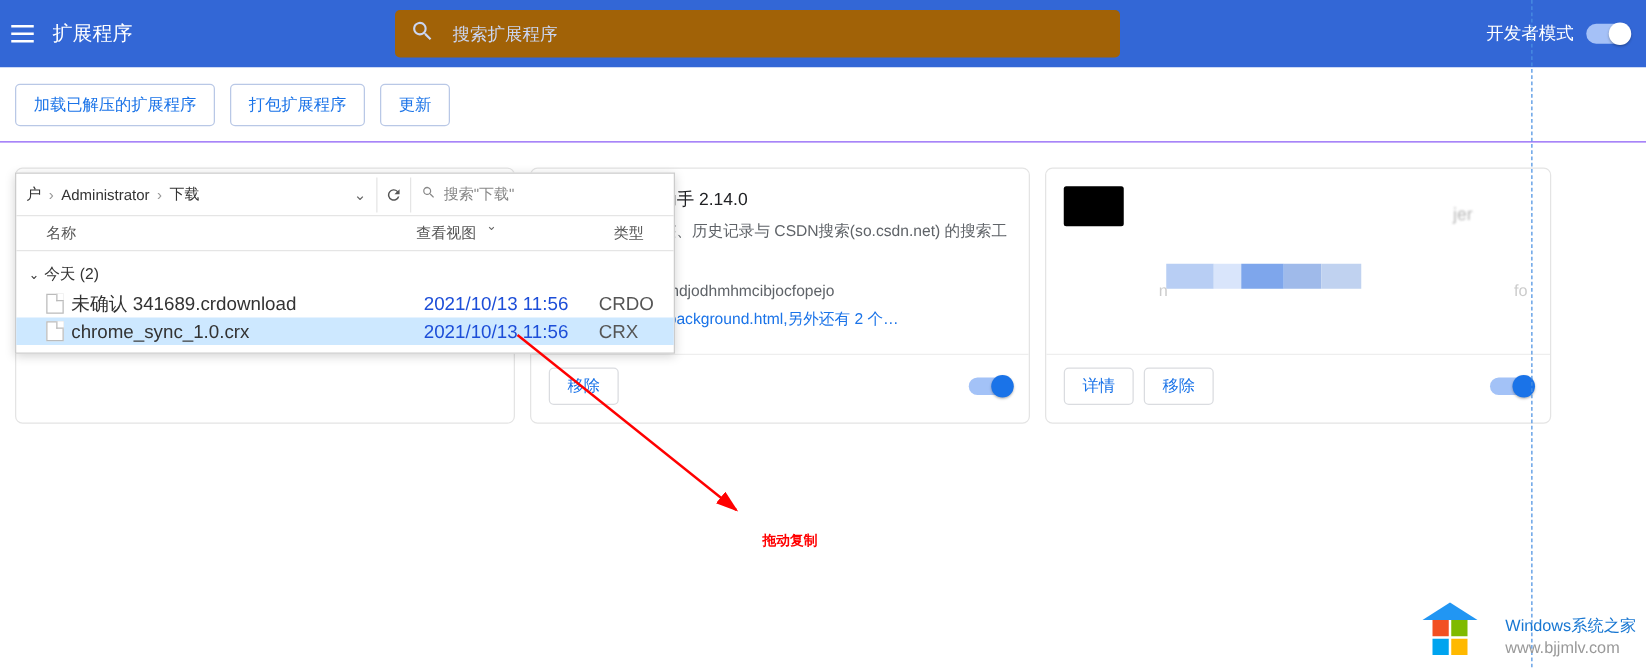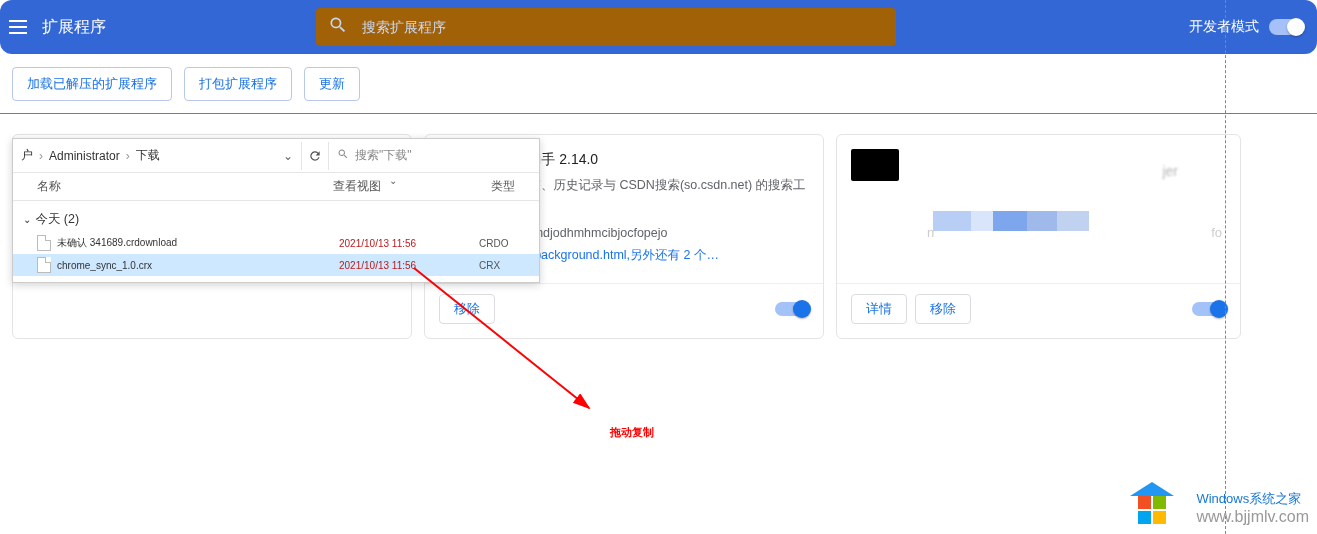--- a/index.html
+++ b/index.html
@@ -1,19 +1,19 @@
 <!DOCTYPE html>
 <html><head>
 <meta charset="utf-8">
 <style>
 * { margin: 0; padding: 0; box-sizing: border-box; font-family: "Microsoft YaHei", Arial, sans-serif; }
 body { width: 1317px; height: 534px; background: #fff; position: relative; overflow: hidden; }
 
 
-.topbar { background: #3367d6; height: 54px; display: flex; align-items: center; color: #fff; border-radius: 12px; }
+.topbar { background: #3367d6; height: 54px; display: flex; align-items: center; color: #fff; }
 .menu-btn { width: 28px; height: 28px; margin-left: 4px; display: flex; flex-direction: column; justify-content: center; gap: 4px; }
 .menu-btn span { display: block; width: 18px; height: 2px; background: #fff; margin: 0 auto; }
 .title { font-size: 16px; margin-left: 10px; }
 .search-wrap { margin-left: 210px; width: 580px; height: 38px; background: #a16207; border-radius: 4px; display: flex; align-items: center; padding: 0 12px; }
 .search-icon svg { width: 20px; height: 20px; fill: #cbd6f2; }
 .search-input { background: transparent; border: none; outline: none; color: #cbd6f2; font-size: 14px; margin-left: 14px; flex: 1; }
 .search-input::placeholder { color: #cbd6f2; }
 .devmode { margin-left: auto; margin-right: 14px; display: flex; align-items: center; gap: 10px; font-size: 14px; }
 .toggle { width: 34px; height: 16px; background: #a5c1f7; border-radius: 10px; position: relative; }
 .toggle::after { content: ''; position: absolute; width: 18px; height: 18px; background: #fff; border-radius: 50%; top: -1px; right: -2px; box-shadow: 0 1px 2px rgba(0,0,0,0.3); }
@@ -47,26 +47,26 @@
 .refresh-btn { width: 28px; height: 28px; border-left: 1px solid #e5e5e5; border-right: 1px solid #e5e5e5; display: flex; align-items: center; justify-content: center; }
 .exp-search { width: 210px; display: flex; align-items: center; padding: 0 8px; font-size: 12px; color: #888; gap: 6px; }
 .exp-columns { display: flex; height: 28px; align-items: center; border-bottom: 1px solid #e5e5e5; font-size: 12px; color: #555; }
 .col-name { width: 320px; padding-left: 24px; }
 .col-date { width: 140px; position: relative; }
 .col-date-sort { position: absolute; left: 56px; top: -3px; font-size: 10px; color: #666; }
 .col-type { width: 60px; text-align: center; }
 .exp-body { padding: 6px 0; }
 .group-row { display: flex; align-items: center; padding: 4px 10px; font-size: 12.5px; color: #333; }
 .group-caret { margin-right: 4px; font-size: 10px; }
-.file-row { display: flex; align-items: center; height: 22px; font-size: 10px; color: #333; padding-left: 24px; }
+.file-row { display: flex; align-items: center; height: 22px; font-size: 15px; color: #333; padding-left: 24px; }
 .file-row.selected { background: #cde8ff; }
 .file-icon { width: 14px; height: 16px; border: 1px solid #bbb; background: #fff; margin-right: 6px; position: relative; }
 .file-icon::before { content: ''; position: absolute; top: -1px; right: -1px; width: 5px; height: 5px; background: #fff; border-left: 1px solid #bbb; border-bottom: 1px solid #bbb; }
 .fn { width: 282px; }
-.fd { width: 140px; color: #b91c1c; }
+.fd { width: 140px; color: #1d4ed8; }
 .ft { width: 60px; color: #555; }
 
 
 .mosaic-row { display: flex; height: 20px; margin-top: 60px; margin-left: 78px; }
 .mosaic-row span { display: inline-block; height: 100%; }
 .black-box { position: absolute; top: 14px; left: 14px; width: 48px; height: 32px; background: #000; border-radius: 2px; }
 .blur-text { position: absolute; right: 62px; top: 28px; font-size: 14px; color: #b9b9b9; filter: blur(1px); }
 
 
 .arrow-svg { position: absolute; left: 404px; top: 258px; z-index: 30; pointer-events: none; }
@@ -78,21 +78,21 @@
 
 .logo { position: absolute; right: 8px; bottom: 6px; display: flex; align-items: center; gap: 24px; }
 .logo-sq { width: 40px; height: 40px; position: relative; }
 .logo-sq .roof { position: absolute; top: -6px; left: -2px; width: 0; height: 0; border-left: 22px solid transparent; border-right: 22px solid transparent; border-bottom: 14px solid #2196f3; }
 .logo-sq .grid { position: absolute; top: 8px; left: 6px; width: 28px; height: 28px; display: grid; grid-template-columns: 1fr 1fr; grid-template-rows: 1fr 1fr; gap: 2px; }
 .logo-sq .grid span:nth-child(1){background:#f25022}
 .logo-sq .grid span:nth-child(2){background:#7fba00}
 .logo-sq .grid span:nth-child(3){background:#00a4ef}
 .logo-sq .grid span:nth-child(4){background:#ffb900}
 .logo-text { font-size: 13px; color: #1877d2; }
-.logo-url { font-size: 16px; color: #999; }
+.logo-url { font-size: 13px; color: #999; }
 </style>
 </head>
 <body>
 
 <div class="topbar">
   <div class="menu-btn">
       <span></span>
       <span></span>
       <span></span>
     </div>

